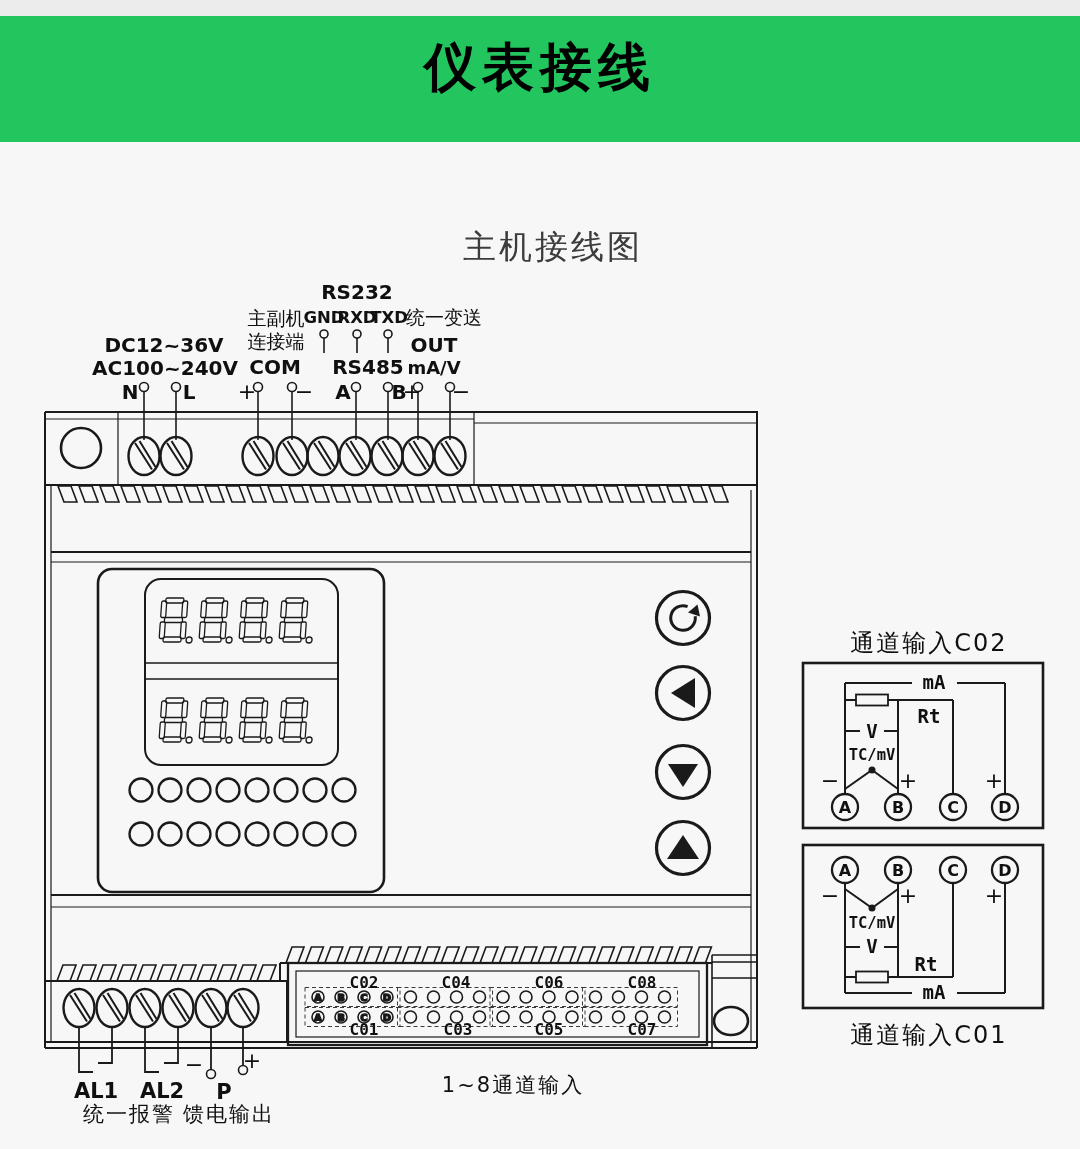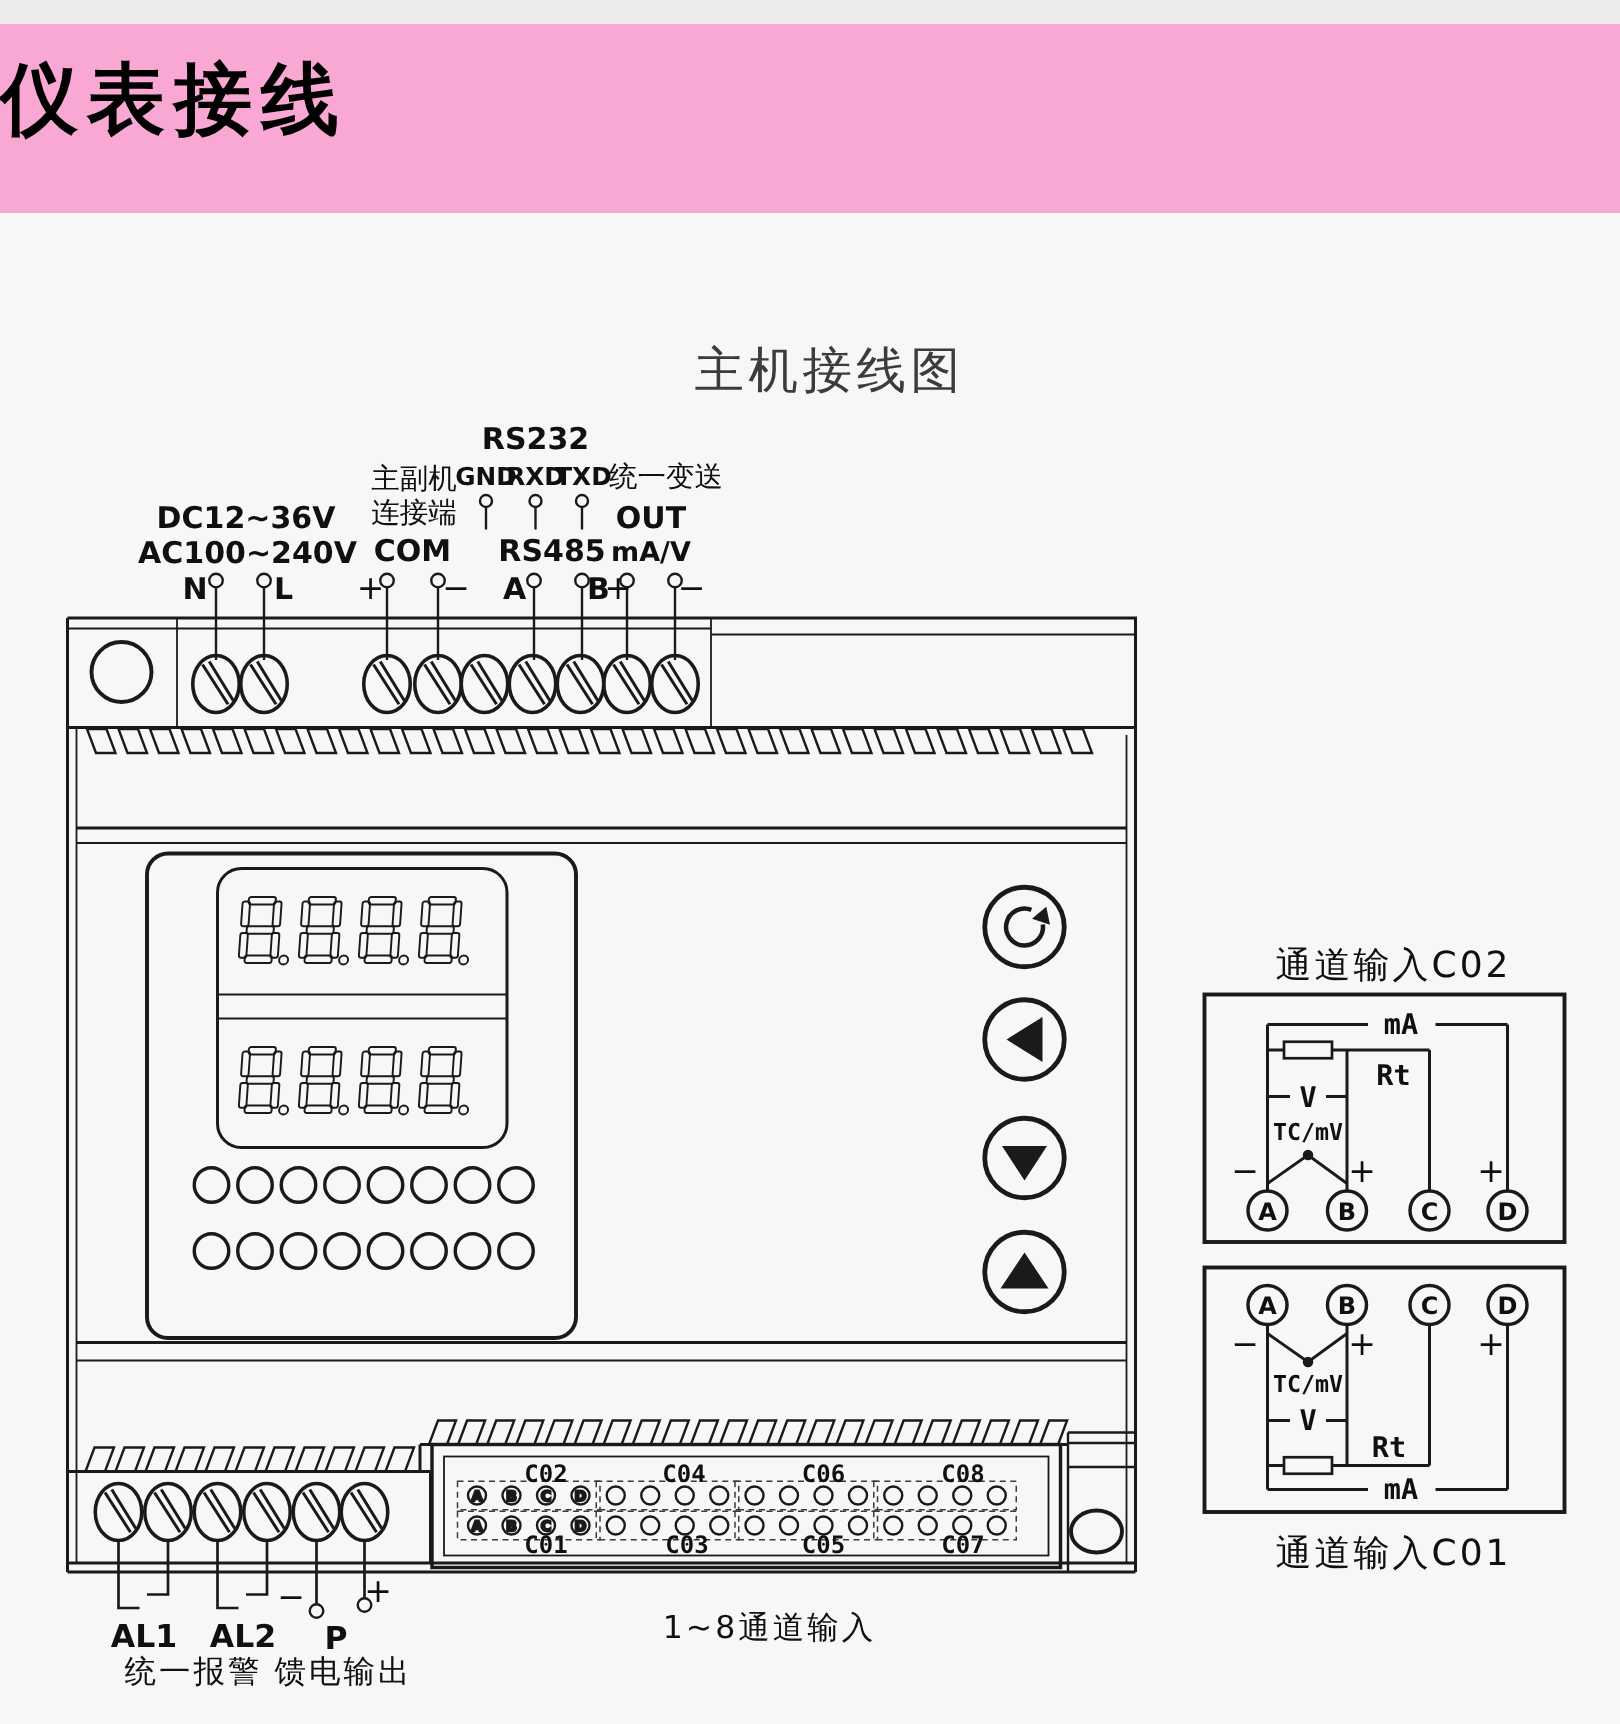--- a/index.html
+++ b/index.html
@@ -2,21 +2,21 @@
 <html><head>
 <meta charset="utf-8">
 <style>
   html,body{margin:0;padding:0;}
   body{
     width:1080px;height:1149px;position:relative;
     background:#f7f7f7;overflow:hidden;
     font-family:"DejaVu Sans","Liberation Sans",sans-serif;
   }
   .topstrip{position:absolute;top:0;left:0;width:1080px;height:16px;background:#ececec;}
-  .band{position:absolute;top:16px;left:0;width:1080px;height:126px;background:#f9a8d4;z-index:2;}
+  .band{position:absolute;top:16px;left:0;width:1080px;height:126px;background:#22c55e;text-align:center;z-index:2;}
   .band h1{margin:24px 0 0;font-size:52px;font-weight:bold;color:#000;letter-spacing:6px;line-height:1.05;}
   .band .sub{font-size:22px;color:#0a0a0a;margin-top:-7px;letter-spacing:1px;}
   svg{position:absolute;top:0;left:0;z-index:1;}
   .ln{stroke:#1a1a1a;fill:none;}
   .w1{stroke-width:1.2}.w13{stroke-width:1.3}.w15{stroke-width:1.6}.w18{stroke-width:1.8}
   .w2{stroke-width:2}.w22{stroke-width:2.3}.w25{stroke-width:2.6}.w3{stroke-width:3.2}
   .dash{stroke:#3a3a3a;stroke-width:1;fill:none;stroke-dasharray:4 3;}
   .res{fill:#f7f7f7;stroke:#1a1a1a;stroke-width:1.8;}
   text{fill:#101010;text-anchor:middle;font-family:"DejaVu Sans","Liberation Sans",sans-serif;}
   .ttitle{font-size:33px;fill:#3c3c3c;letter-spacing:3px;}

